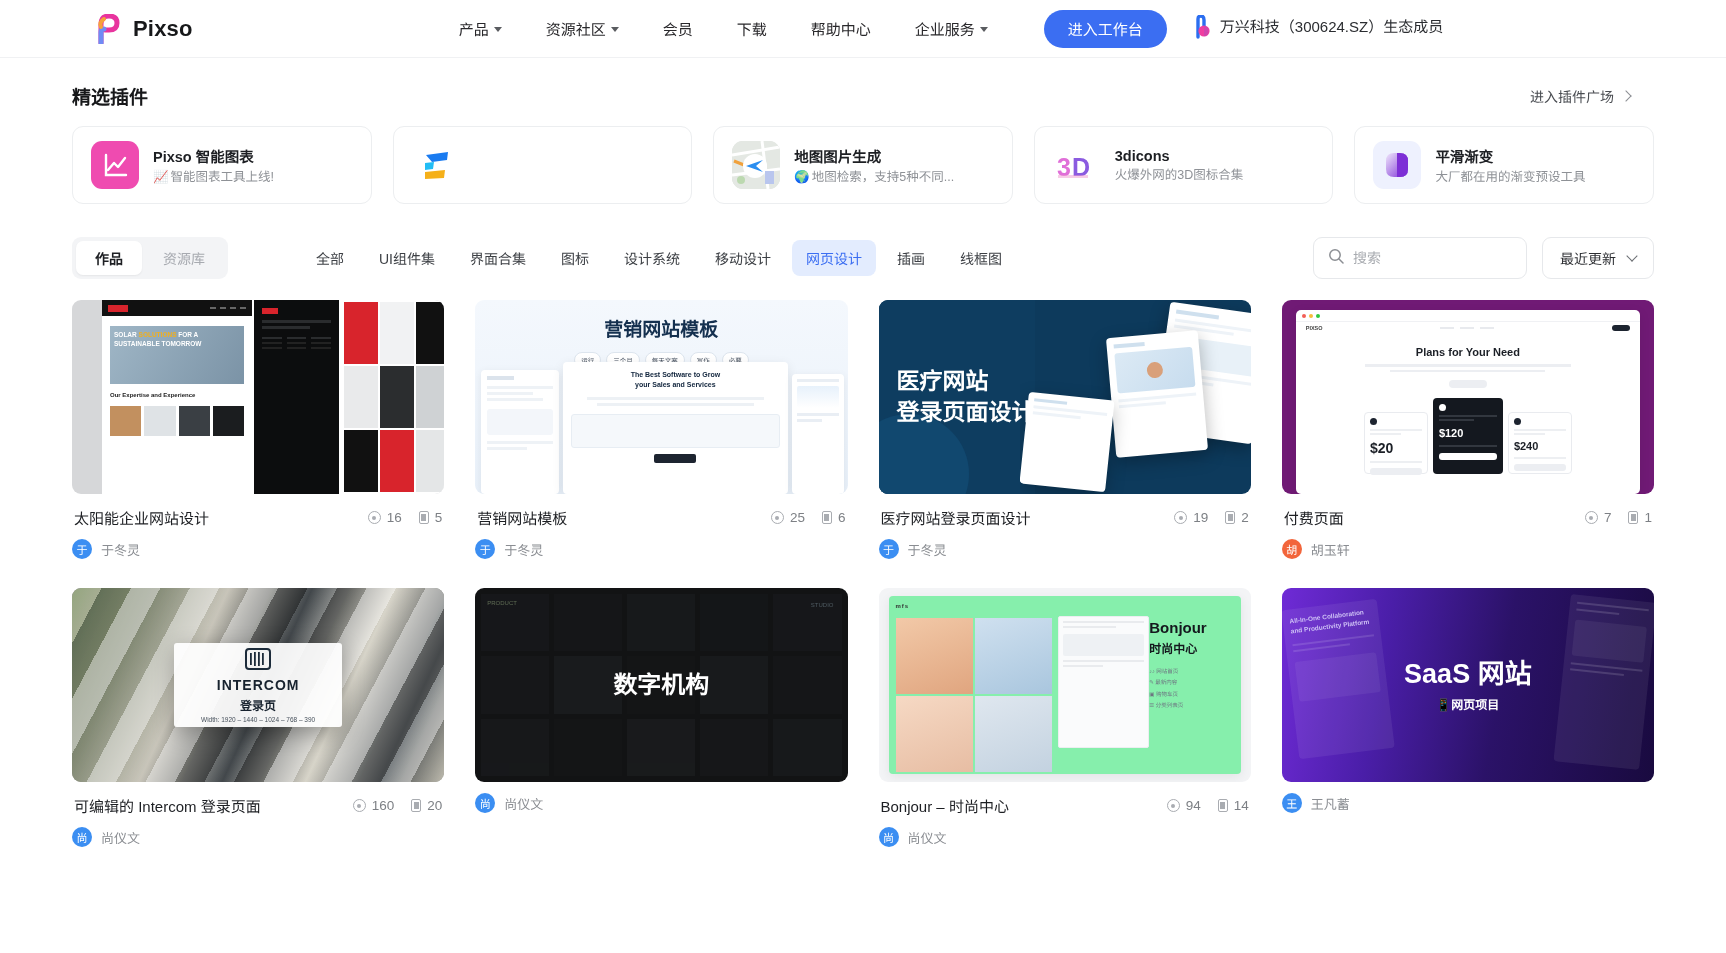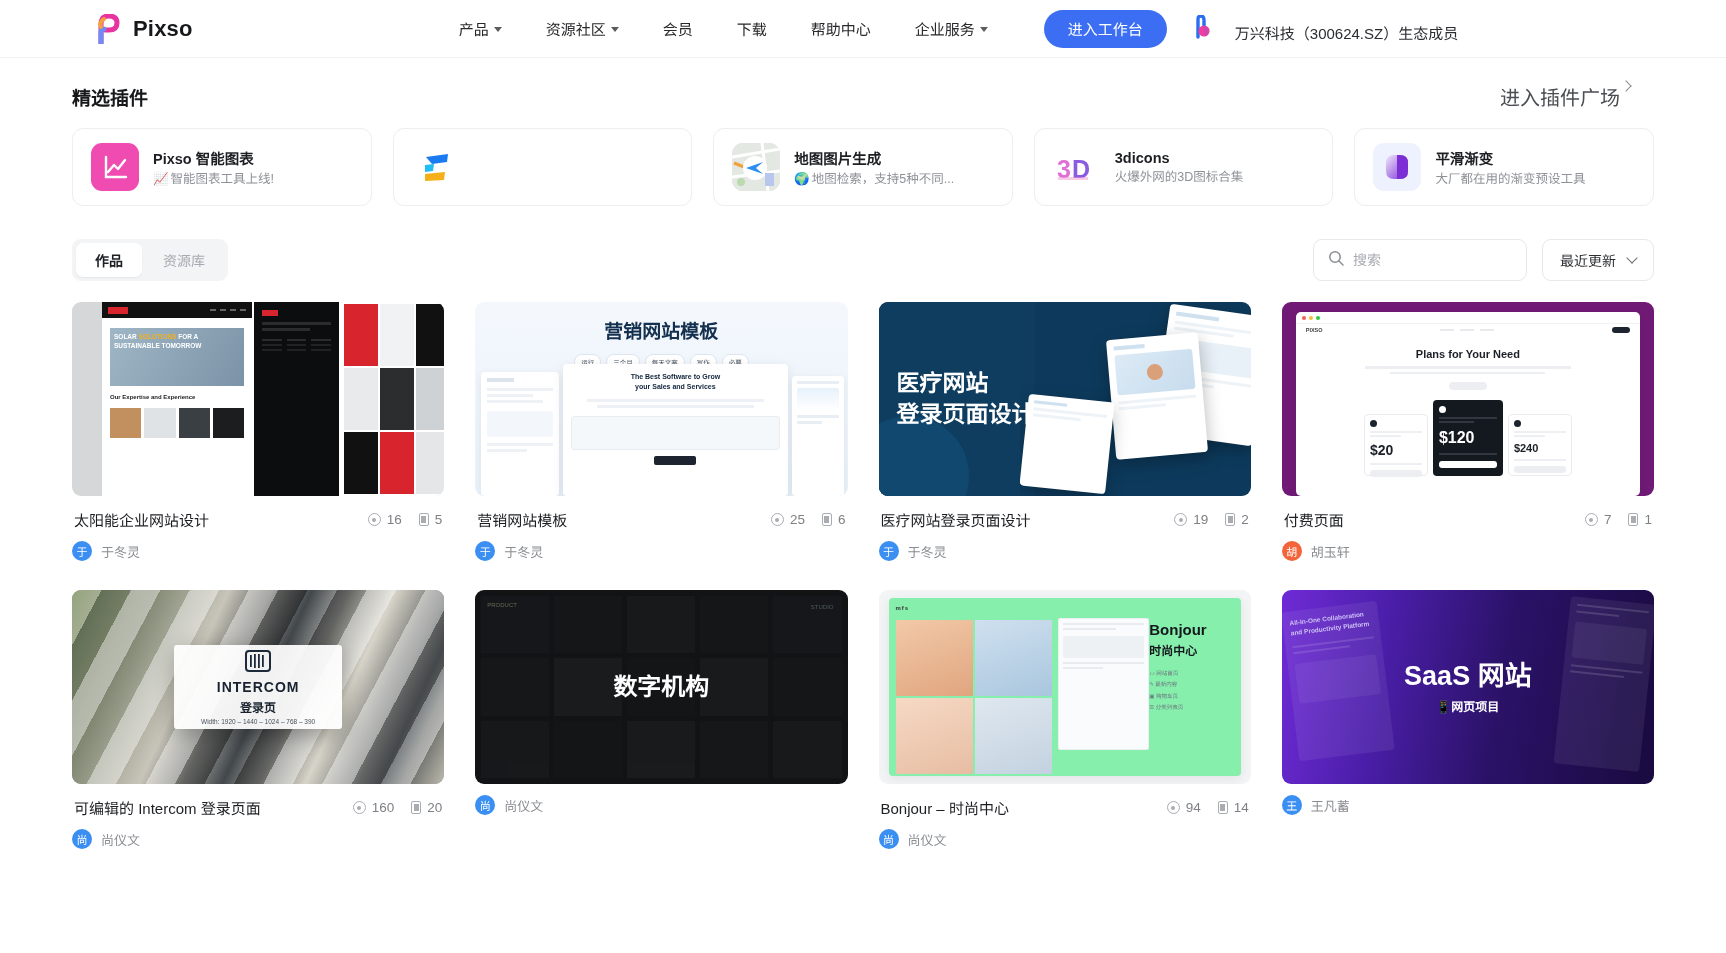--- a/index.html
+++ b/index.html
@@ -33,30 +33,30 @@
   .caret {
     width: 0; height: 0; border-left: 4px solid transparent; border-right: 4px solid transparent;
     border-top: 5px solid #5a5c60; margin-top: 2px;
   }
   .cta {
     margin-left: 56px;
     background: #3b6ef2; color: #fff; font-size: 15px; font-weight: 500;
     border: none; border-radius: 20px; height: 38px; padding: 0 24px; cursor: pointer;
     white-space: nowrap;
   }
-  .partner { margin-left: 26px; display: flex; align-items: flex-end; gap: 20px; }
+  .partner { margin-left: 26px; display: flex; align-items: flex-start; gap: 5px; }
   .partner-text { font-size: 15px; color: #2b2d31; white-space: nowrap; }
 
   
   .section-head {
     display: flex; align-items: center; justify-content: space-between;
     padding: 24px 96px 0 72px;
   }
   .section-title { font-size: 19px; font-weight: 700; color: #17181a; }
-  .section-link { font-size: 20px; color: #4a4d52; display: flex; gap: 2px; cursor: pointer; }
+  .section-link { font-size: 14px; color: #4a4d52; display: flex; align-items: center; gap: 8px; cursor: pointer; }
   .chev { width: 8px; height: 8px; border-right: 1.6px solid #8b8e93; border-top: 1.6px solid #8b8e93; transform: rotate(45deg); }
 
   .plugins { display: flex; gap: 21px; padding: 17px 72px 0 72px; }
   .plugin-card {
     flex: 1 1 0; height: 78px; border: 1px solid #eceef0; border-radius: 11px;
     display: flex; align-items: center; gap: 14px; padding: 0 18px; background: #fff;
     cursor: pointer;
   }
   .plugin-ico { width: 48px; height: 48px; border-radius: 11px; flex: 0 0 48px; position: relative; overflow: hidden; }
   .plugin-name { font-size: 14.5px; font-weight: 600; color: #1d1f23; white-space: nowrap; }
@@ -277,20 +277,31 @@
     </div>
   </div>
 </div>
 
 <div class="filters">
   <div class="seg">
     <div class="seg-btn on">作品</div>
     <div class="seg-btn">资源库</div>
   </div>
 
+  <div class="cats">
+    <div class="cat">全部</div>
+    <div class="cat">UI组件集</div>
+    <div class="cat">界面合集</div>
+    <div class="cat">图标</div>
+    <div class="cat">设计系统</div>
+    <div class="cat">移动设计</div>
+    <div class="cat on">网页设计</div>
+    <div class="cat">插画</div>
+    <div class="cat">线框图</div>
+  </div>
 
   <div class="search">
     <span>
       <svg width="16" height="16" viewBox="0 0 16 16">
         <circle cx="7" cy="7" r="5.2" fill="none" stroke="#8b8e93" stroke-width="1.5"></circle>
         <path d="M11 11 L15 15" stroke="#8b8e93" stroke-width="1.5" stroke-linecap="round"></path>
       </svg>
     </span>
     <input type="text" placeholder="搜索" style="">
   </div>
@@ -521,21 +532,21 @@
             <div style="height:2px;background:#edeff2;margin-bottom:2px"></div>
             <div style="height:2px;background:#edeff2;width:60%;margin-bottom:5px"></div>
             <div style="font-size:14px;font-weight:700;color:#1b1f26;">$20</div>
             <div style="height:2px;background:#edeff2;margin-top:5px"></div>
             <div style="margin-top:5px;height:7px;border-radius:3px;background:#eceef2"></div>
           </div>
           <div style="width:70px;height:76px;background:#14181f;border-radius:4px;padding:6px;">
             <div style="width:7px;height:7px;border-radius:50%;background:#fff;margin-bottom:4px"></div>
             <div style="height:2px;background:#32373f;margin-bottom:2px"></div>
             <div style="height:2px;background:#32373f;width:60%;margin-bottom:6px"></div>
-            <div style="font-size:16px;font-weight:700;color:#fff;">$120</div>
+            <div style="font-size:11px;font-weight:700;color:#fff;">$120</div>
             <div style="height:2px;background:#32373f;margin-top:6px"></div>
             <div style="margin-top:6px;height:7px;border-radius:3px;background:#fff"></div>
           </div>
           <div style="width:64px;height:62px;background:#fff;border:1px solid #e9ebef;border-radius:4px;padding:5px;">
             <div style="width:7px;height:7px;border-radius:50%;background:#1d2430;margin-bottom:4px"></div>
             <div style="height:2px;background:#edeff2;margin-bottom:2px"></div>
             <div style="height:2px;background:#edeff2;width:60%;margin-bottom:5px"></div>
             <div style="font-size:11px;font-weight:700;color:#1b1f26;">$240</div>
             <div style="height:2px;background:#edeff2;margin-top:5px"></div>
             <div style="margin-top:5px;height:7px;border-radius:3px;background:#eceef2"></div>

